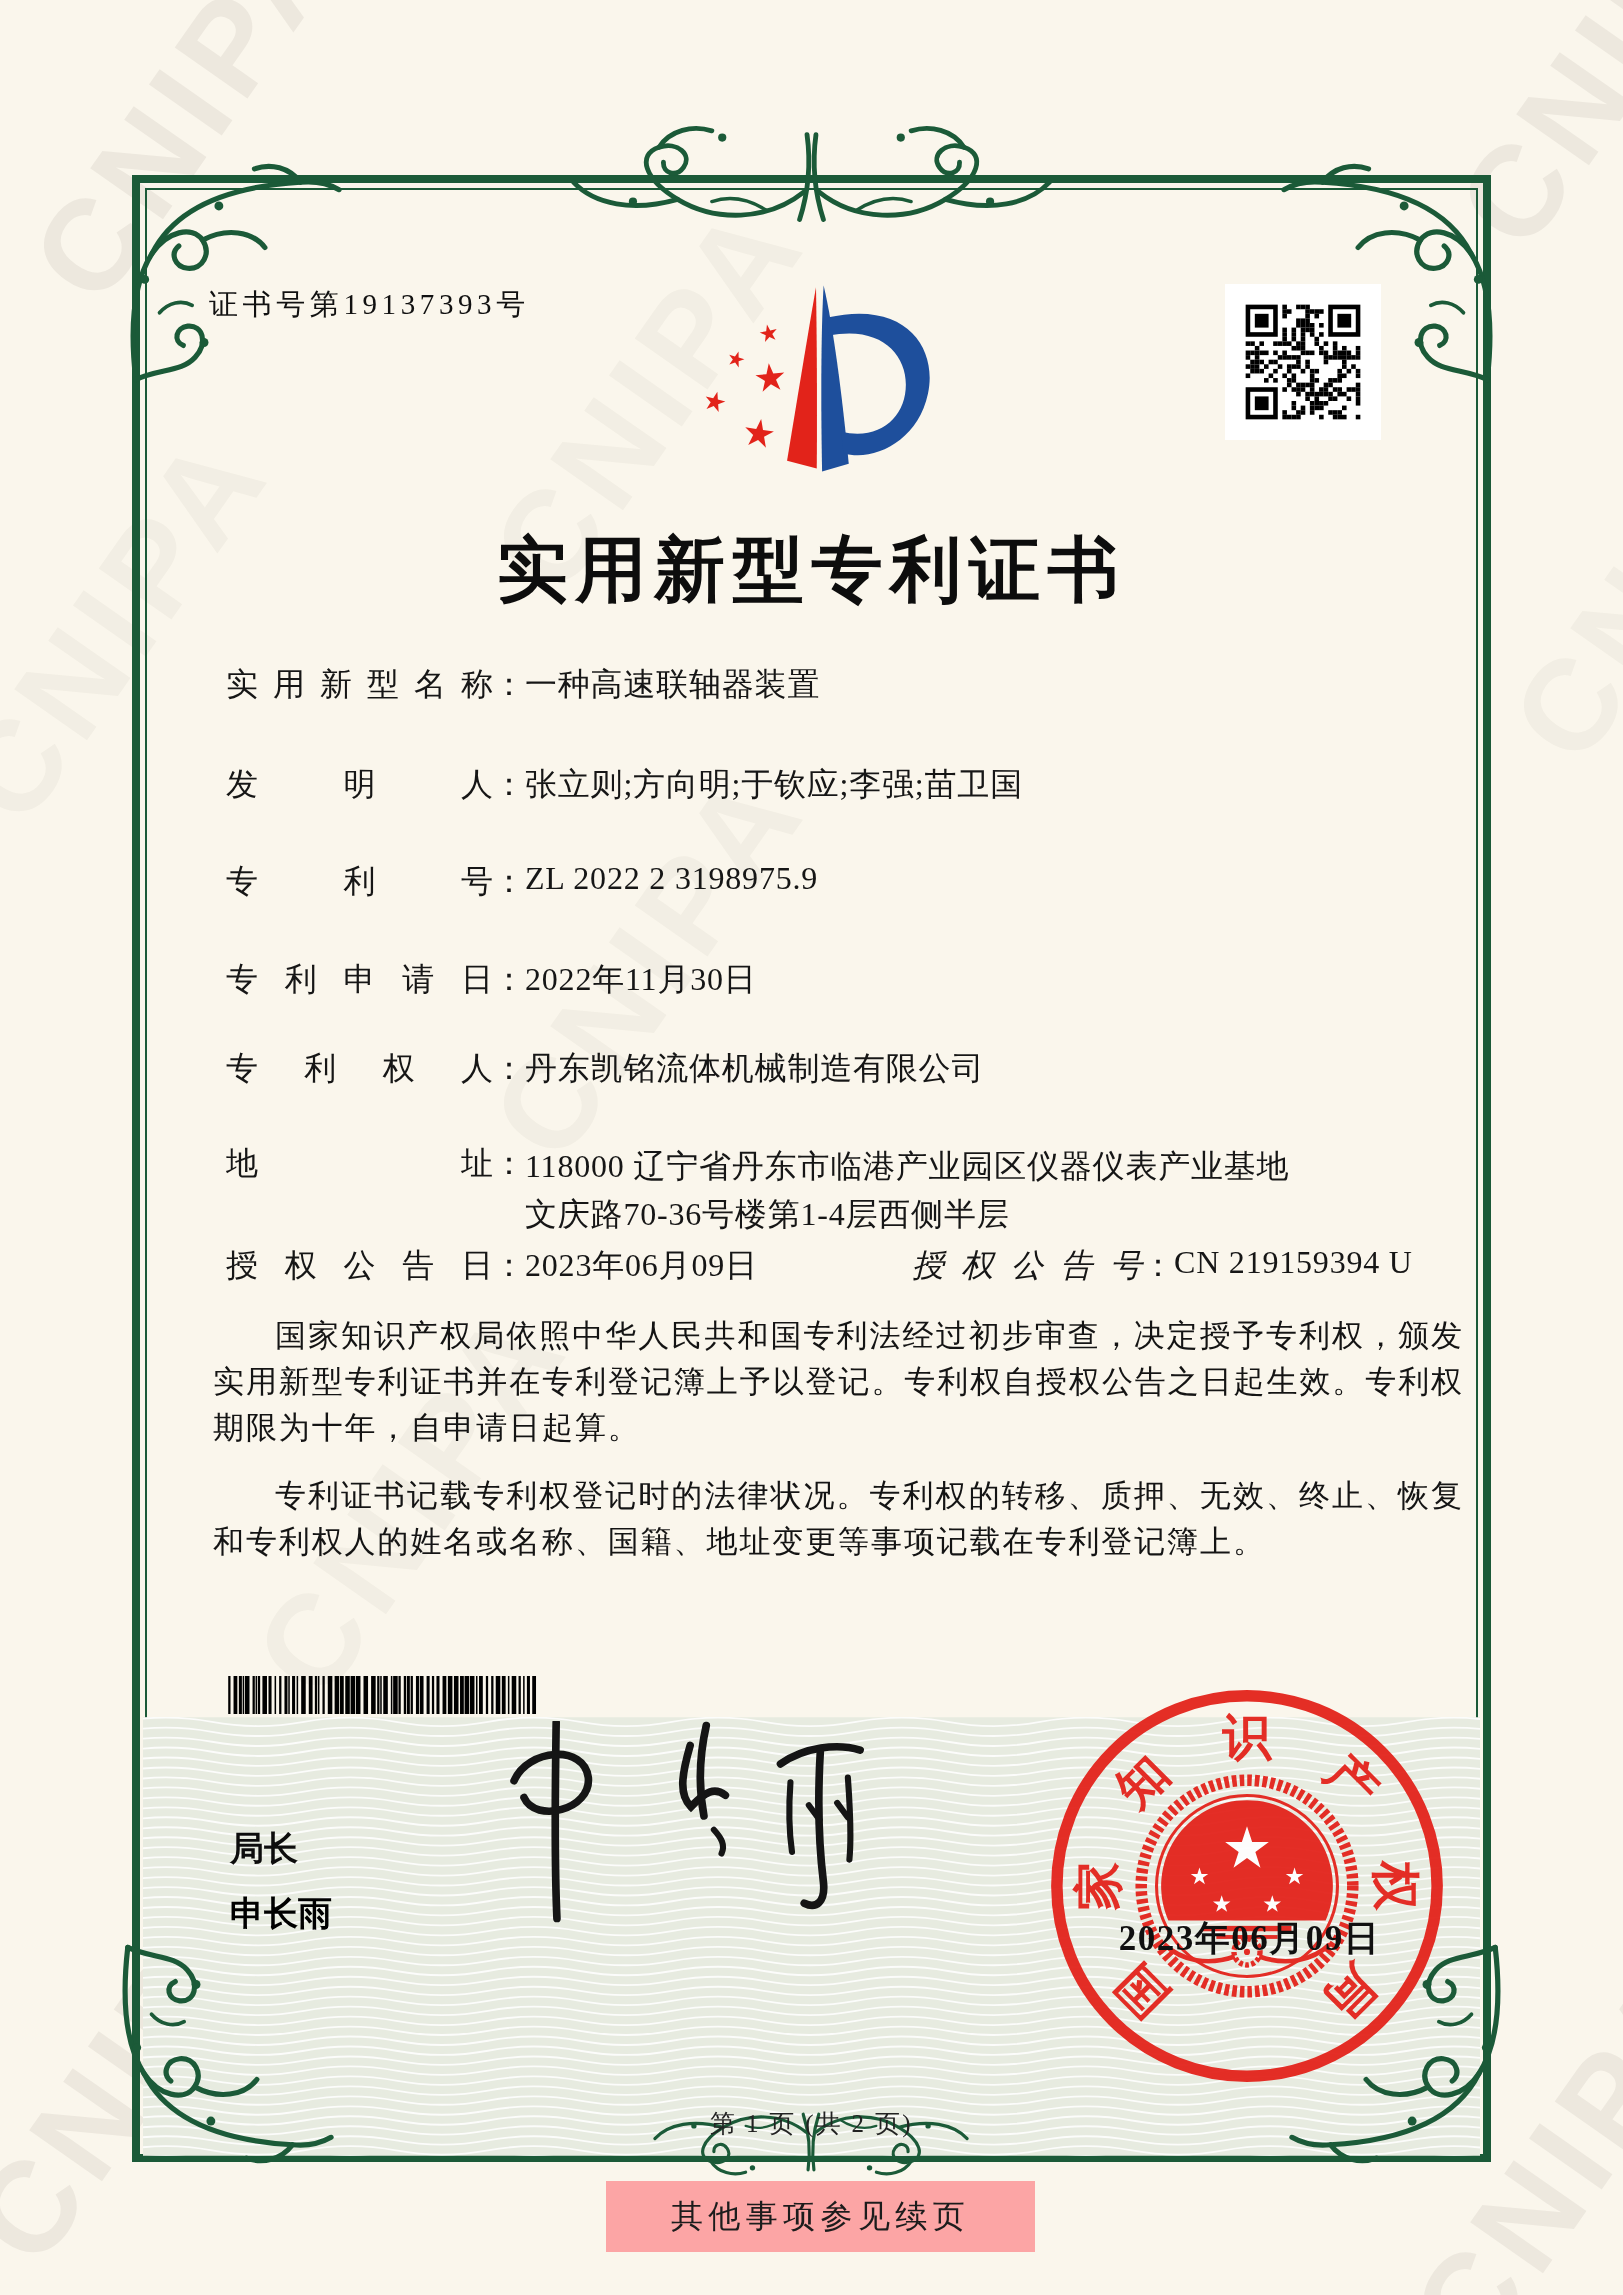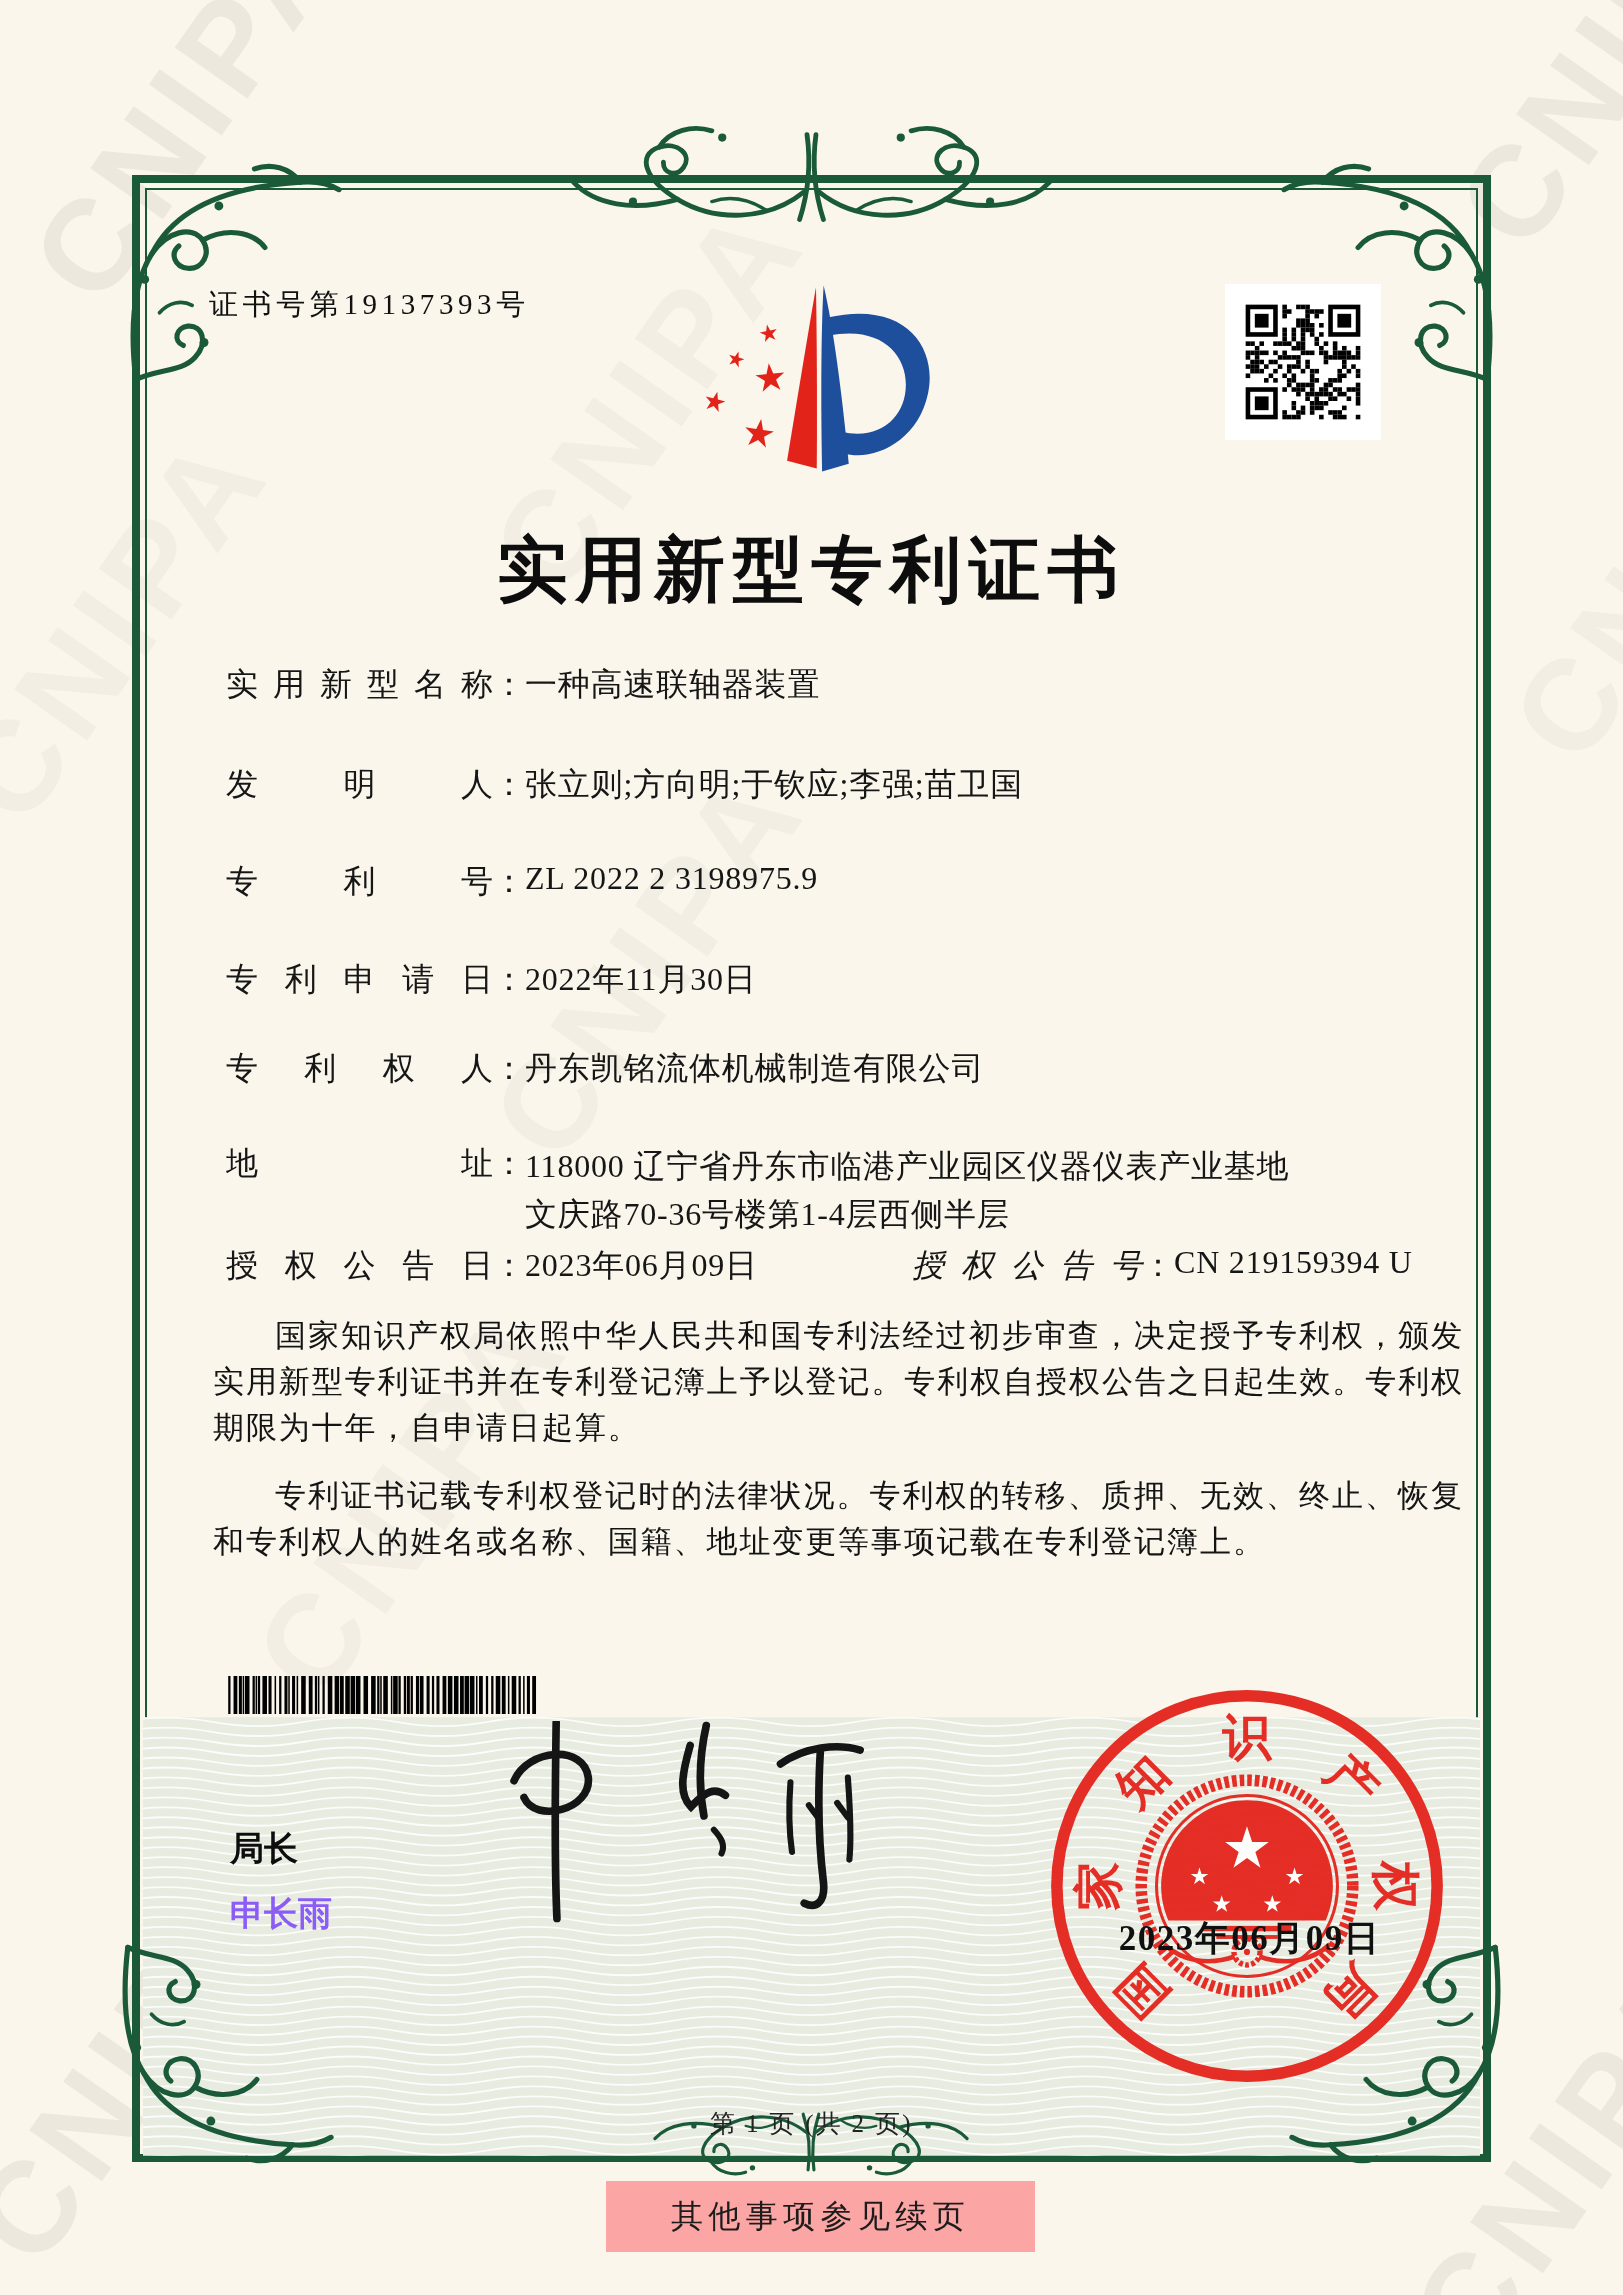--- a/index.html
+++ b/index.html
@@ -46,21 +46,21 @@
 
   .paras{position:absolute;left:213px;top:1313px;width:1251px;font-size:31px;line-height:46px;
          letter-spacing:1.9px;color:#141414;text-align:justify;z-index:4;}
   .paras p{margin:0 0 21.5px 0;text-indent:2em;}
 
   .barcode{position:absolute;left:227px;top:1676px;z-index:4;}
 
   .sig-title{position:absolute;left:230px;top:1826px;font-size:34px;font-weight:700;
              font-family:Liberation Serif, serif;color:#0d0d0d;z-index:4;}
   .sig-name{position:absolute;left:230px;top:1891px;font-size:34px;font-weight:700;
-            font-family:"Liberation Sans","DejaVu Sans",sans-serif;color:#8b5cf6;z-index:4;}
+            font-family:"Liberation Sans","DejaVu Sans",sans-serif;color:#000000;z-index:4;}
   .signature{position:absolute;left:460px;top:1721px;z-index:4;}
 
   .seal{position:absolute;left:1040px;top:1679px;z-index:5;opacity:.93;}
   .seal-date{position:absolute;left:1058px;top:1915px;width:383px;text-align:center;
              font-size:35px;font-weight:600;letter-spacing:1.5px;color:#101010;z-index:6;}
 
   .page-footer{position:absolute;left:132px;top:2107px;width:1359px;text-align:center;
                font-size:25px;color:#222;z-index:4;letter-spacing:2.3px;}
 
   .note-box{position:absolute;left:606px;top:2181px;width:429px;height:71px;background:#fca5a5;

